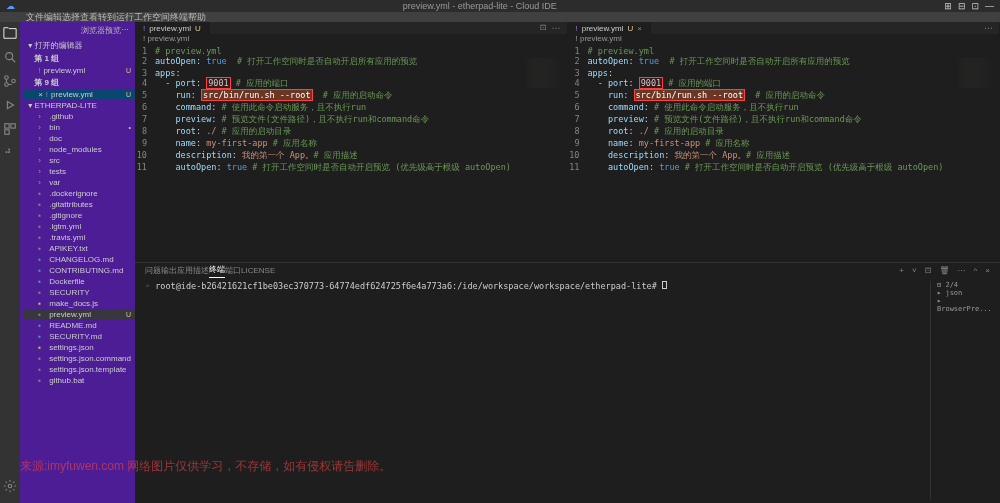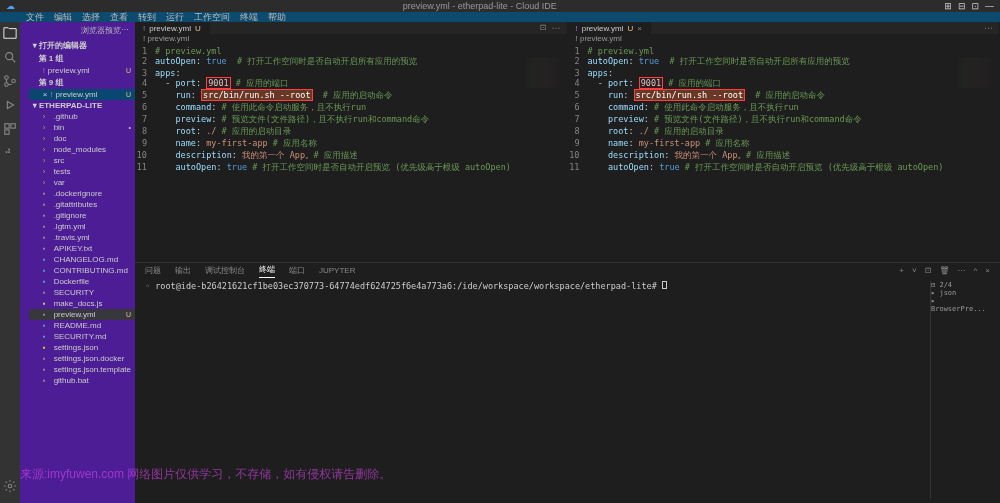--- a/index.html
+++ b/index.html
@@ -1,31 +1,31 @@
 <!DOCTYPE html>
 <html><head>
 <meta charset="utf-8">
 <style>
 * { margin: 0; padding: 0; box-sizing: border-box; }
 body { font-family: "Microsoft YaHei", sans-serif; font-size: 11px; background: #1e1e1e; color: #ccc; overflow: hidden; width: 1000px; height: 503px; }
 .top-bar { height: 12px; background: #2c2c2c; display: flex; align-items: center; padding: 0 6px; font-size: 9px; justify-content: space-between; }
 .top-bar .left { display: flex; gap: 10px; }
 .top-bar .center { color: #999; }
 .top-bar .right { display: flex; gap: 6px; align-items: center; }
-.menu-bar { height: 10px; background: #0c4a6e; display: flex; padding-left: 26px; font-size: 9px; color: #bbb; gap: 10px; align-items: center; }
+.menu-bar { height: 10px; background: #404040; display: flex; padding-left: 26px; font-size: 9px; color: #bbb; gap: 0; align-items: center; }
 .main { display: flex; height: 481px; }
 .activity-bar { width: 20px; background: #333; display: flex; flex-direction: column; align-items: center; padding-top: 4px; gap: 10px; }
 .activity-bar .icon { width: 14px; height: 14px; color: #858585; display: flex; align-items: center; justify-content: center; }
 .activity-bar .icon.active { color: #fff; }
 .activity-bar .icon svg { width: 14px; height: 14px; }
 .activity-bar .bottom { margin-top: auto; margin-bottom: 10px; }
 .sidebar { width: 115px; background: #4c1d95; display: flex; flex-direction: column; font-size: 9px; align-items: flex-end; }
 .sidebar-header { padding: 3px 6px; font-size: 8px; color: #bbb; display: flex; justify-content: space-between; }
 .tree { flex: 1; overflow: auto; }
-.tree-section { padding: 1px 4px; font-size: 8px; font-weight: bold; color: #ccc; cursor: pointer; }
+.tree-section { padding: 1px 4px; font-size: 8px; font-weight: normal; color: #ccc; cursor: pointer; }
 .tree-item { padding: 1px 4px 1px 14px; font-size: 8px; color: #ccc; display: flex; align-items: center; gap: 3px; cursor: pointer; }
 .tree-item.selected { background: #37373d; }
 .tree-item.highlighted { background: #094771; }
 .tree-item .mod { margin-left: auto; color: #e2c08d; font-size: 7px; }
 .editor-area { flex: 1; display: flex; flex-direction: column; }
 .editors { display: flex; height: 240px; }
 .editor-pane { flex: 1; display: flex; flex-direction: column; border-right: 1px solid #1e1e1e; position: relative; }
 .tabs { height: 12px; background: #252526; display: flex; font-size: 8px; }
 .tab { padding: 1px 8px; background: #2d2d2d; color: #ccc; display: flex; align-items: center; gap: 4px; border-right: 1px solid #1e1e1e; }
 .tab.active { background: #1e1e1e; }
@@ -37,31 +37,31 @@
 .run-icon { position: absolute; right: 20px; top: 1px; color: #888; font-size: 8px; }
 .line { display: flex; white-space: pre; }
 .lno { width: 20px; text-align: right; color: #858585; padding-right: 8px; user-select: none; }
 .lc { flex: 1; }
 .k { color: #9cdcfe; }
 .v { color: #ce9178; }
 .b { color: #569cd6; }
 .c { color: #6a9955; }
 .hl-red { border: 1px solid #ff4040; padding: 0 1px; background: rgba(255,0,0,0.1); }
 .panel { flex: 1; background: #1e1e1e; border-top: 1px solid #333; display: flex; flex-direction: column; }
-.panel-tabs { height: 14px; display: flex; padding: 0 10px; font-size: 8px; gap: 14px; align-items: center; color: #888; }
+.panel-tabs { height: 14px; display: flex; padding: 0 10px; font-size: 8px; align-items: center; color: #888; }
 .panel-tabs .ptab { cursor: pointer; padding: 2px 0; }
 .panel-tabs .ptab.active { color: #fff; border-bottom: 1px solid #fff; }
 .panel-tabs .spacer { flex: 1; }
 .panel-tabs .actions { display: flex; gap: 8px; color: #888; }
 .terminal { flex: 1; padding: 4px 10px; font-family: Consolas, monospace; font-size: 8.5px; color: #ccc; display: flex; }
 .terminal-main { flex: 1; }
-.terminal-side { width: 60px; border-left: 1px solid #333; font-size: 7px; color: #999; }
+.terminal-side { width: 60px; border-left: 1px solid #333; padding-left: 6px; font-size: 7px; color: #999; }
 .prompt { color: #ccc; }
 .cursor { display: inline-block; width: 5px; height: 8px; border: 1px solid #ccc; }
-.watermark { position: absolute; bottom: 20px; left: 20px; color: #d946ef; font-size: 12px; pointer-events: none; opacity: 0.6; }
+.watermark { position: absolute; bottom: 28px; left: 20px; color: #ef4444; font-size: 12px; pointer-events: none; opacity: 0.6; }
 </style>
 </head>
 <body>
 
 <div class="top-bar">
   <div class="left">
     <span style="color:#4a9eff;">☁</span>
   </div>
   <div class="center">preview.yml - etherpad-lite - Cloud IDE</div>
   <div class="right">
@@ -243,21 +243,21 @@
           <div class="tree-item">
             <span style="color:#519aba;width:8px;">▪</span>
             <span>SECURITY.md</span>
           </div>
           <div class="tree-item">
             <span style="color:#cbcb41;width:8px;">▪</span>
             <span>settings.json</span>
           </div>
           <div class="tree-item">
             <span style="color:#888;width:8px;">▪</span>
-            <span>settings.json.docker</span>
+            <span>settings.json.command</span>
           </div>
           <div class="tree-item">
             <span style="color:#888;width:8px;">▪</span>
             <span>settings.json.template</span>
           </div>
           <div class="tree-item">
             <span style="color:#888;width:8px;">▪</span>
             <span>github.bat</span>
           </div>
         </div>
@@ -316,24 +316,24 @@
             <div class="line"><span class="lno">9</span><span class="lc">    <span class="k">name</span>: <span class="v">my-first-app</span> <span class="c"># 应用名称</span></span></div>
             <div class="line"><span class="lno">10</span><span class="lc">    <span class="k">description</span>: <span class="v">我的第一个 App。</span><span class="c"># 应用描述</span></span></div>
             <div class="line"><span class="lno">11</span><span class="lc">    <span class="k">autoOpen</span>: <span class="b">true</span> <span class="c"># 打开工作空间时是否自动开启预览 (优先级高于根级 autoOpen)</span></span></div>
           </div>
         </div>
     </div>
     <div class="panel">
       <div class="panel-tabs" id="panel-tabs">
           <span class="ptab">问题</span>
           <span class="ptab">输出</span>
-          <span class="ptab">调试控制台</span>
+          <span class="ptab">应用描述</span>
           <span class="ptab active">终端</span>
           <span class="ptab">端口</span>
-          <span class="ptab">JUPYTER</span>
+          <span class="ptab">LICENSE</span>
         <span class="spacer"></span>
         <span class="actions">
           <span>+</span>
           <span>˅</span>
           <span>⊡</span>
           <span>🗑</span>
           <span>⋯</span>
           <span>^</span>
           <span>×</span>
         </span>

